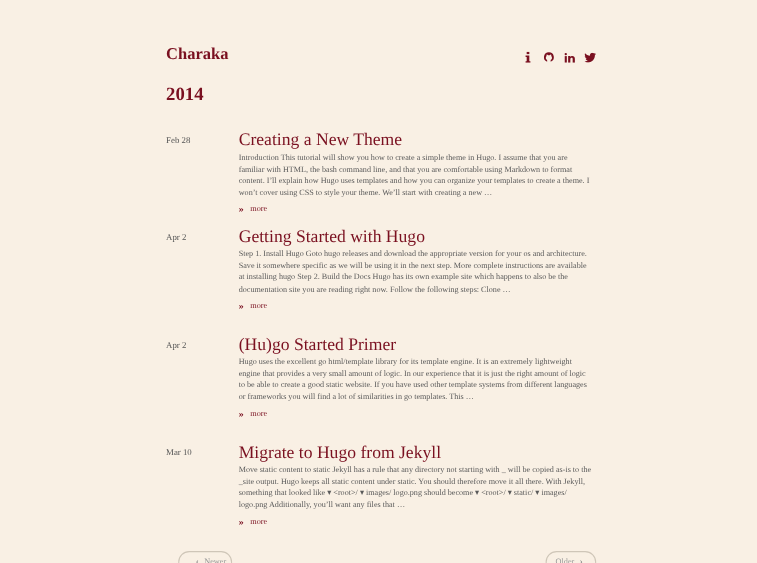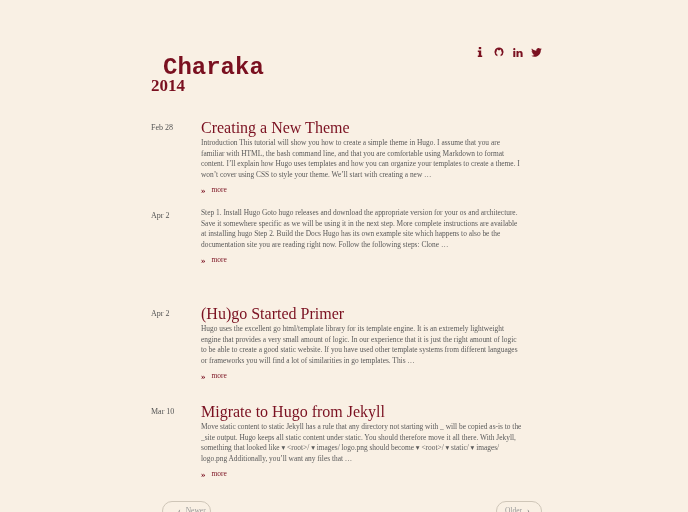--- a/index.html
+++ b/index.html
@@ -10,25 +10,25 @@
       font-family: "DejaVu Serif", "Liberation Serif", serif;
       color: #4a4a4a;
     }
     .page {
       position: relative;
       width: 688px; height: 512px;
     }
     .site-title {
       position: absolute;
       left: 151px; top: 42px;
-      font-family: Liberation Mono, monospace;
+      font-family: Liberation Serif, serif;
       font-weight: bold;
-      font-size: 24px;
-      color: #7a1020;
-      margin: 12px;
+      font-size: 15px;
+      color: #7a1020;
+      margin: 0;
       text-decoration: none;
     }
     .social {
       position: absolute;
       left: 470px; top: 45px;
       display: flex;
       gap: 0;
     }
     .social .icon {
       width: 19px; height: 14px;
@@ -54,21 +54,21 @@
     .post .date {
       position: absolute;
       left: 0; top: 4px;
       font-family: "Liberation Serif", "DejaVu Serif", serif;
       font-size: 8px;
       color: #555;
       white-space: nowrap;
     }
     .post .body {
       position: absolute;
-      left: 50px; top: 0;
+      left: 66px; top: 0;
       width: 325px;
     }
     .post .title {
       font-family: "Liberation Serif", "DejaVu Serif", serif;
       font-size: 16px;
       font-weight: normal;
       color: #7a1020;
       margin: 0;
       line-height: 18px;
       text-decoration: none;
@@ -158,20 +158,21 @@
       <div class="more">
         <span class="raquo">»</span>
         <span>more</span>
       </div>
     </div>
   </div>
 
   <div class="post" style="top:207px;">
     <span class="date">Apr 2</span>
     <div class="body">
+      <a class="title">Getting Started with Hugo</a>
       <p class="summary">Step 1. Install Hugo Goto hugo releases and download the appropriate version for your os and architecture. Save it somewhere specific as we will be using it in the next step. More complete instructions are available at installing hugo Step 2. Build the Docs Hugo has its own example site which happens to also be the documentation site you are reading right now. Follow the following steps: Clone …</p>
       <div class="more">
         <span class="raquo">»</span>
         <span>more</span>
       </div>
     </div>
   </div>
 
   <div class="post" style="top:305px;">
     <span class="date">Apr 2</span>

